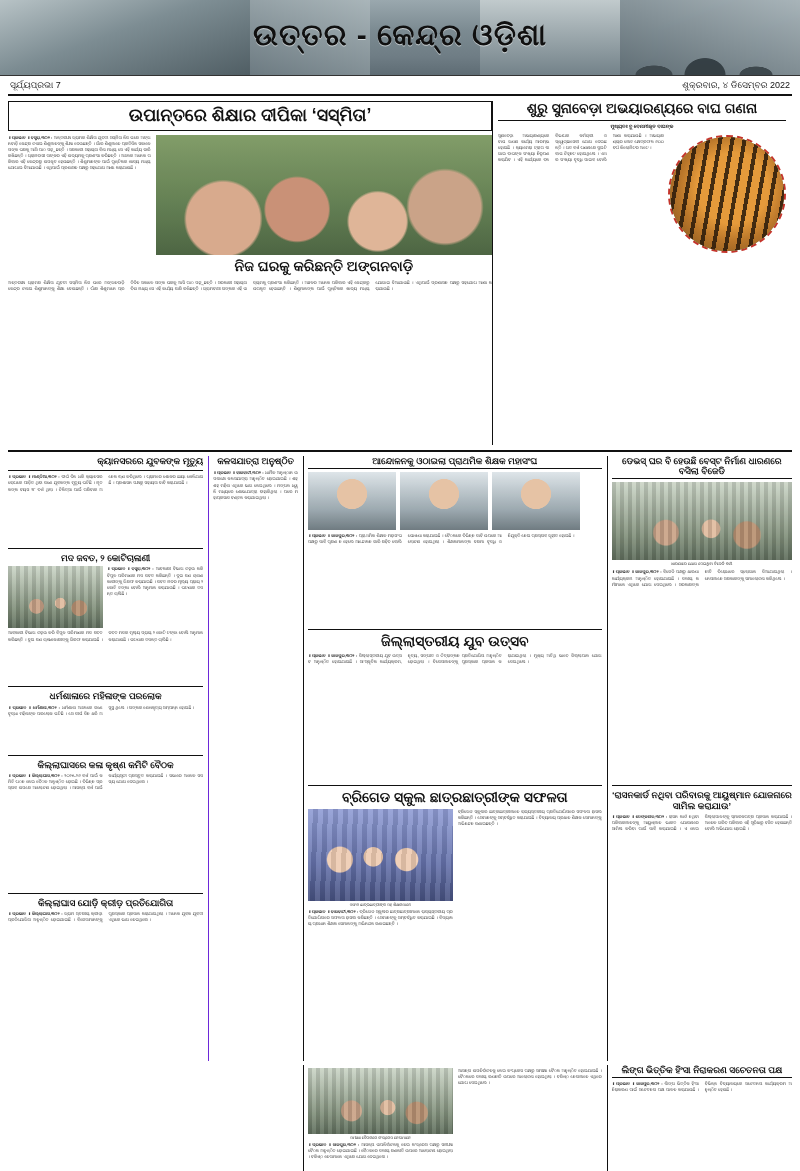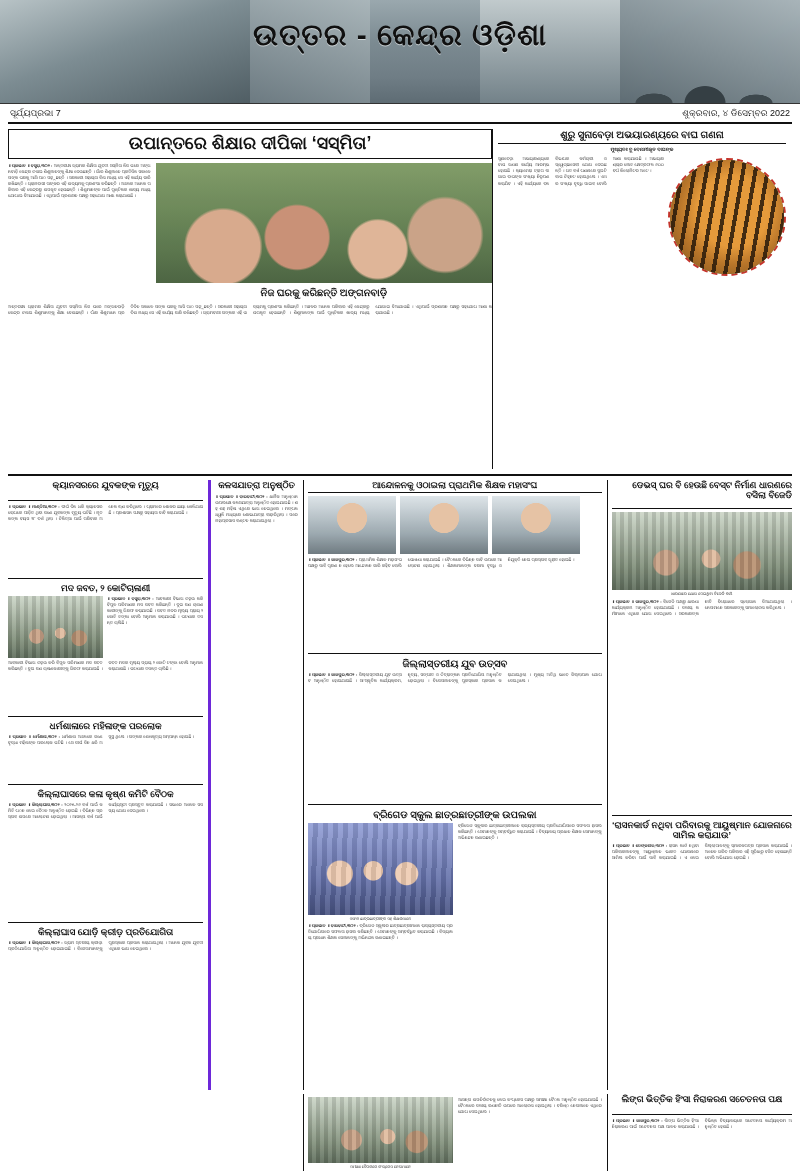--- a/index.html
+++ b/index.html
@@ -9,21 +9,21 @@
     background: #ffffff;
     font-family: "Liberation Sans", sans-serif;
     color: #111;
     overflow: hidden;
   }
   .page { width:800px; height:1171px; position:relative; padding: 0 8px 6px 8px; }
 
   
   .masthead {
     position: relative;
-    height: 104px;
+    height: 76px;
     margin: 0 -8px;
     background: linear-gradient(180deg,#9aa8ae,#7c8b92 40%,#6f7d85 75%,#5e6c74);
     overflow: hidden;
     border-bottom: 1px solid #333;
   }
   .masthead .ph {
     position:absolute; top:0; bottom:0;
     background-repeat: no-repeat;
     opacity: .95;
   }
@@ -124,29 +124,29 @@
       radial-gradient(circle at 55% 45%, #e59a3b 0 40%, #b9762a 60%, #6f4a1c 100%),
       linear-gradient(180deg,#7f8f55,#4e5c35);
   }
 
   
   .top-row { display:flex; gap:0; }
   .top-left { width: 484px; }
   .top-right { width: 294px; border-left:1px solid #111; padding-left:5px; }
 
   .hl-main { font-size: 17.5px; }
-  .hl-2 { font-size: 10px; font-family: Liberation Serif, serif; }
+  .hl-2 { font-size: 14px; }
   .hl-3 { font-size: 9px; }
 
   .headline-box { border:1px solid #111; padding:4px 3px; margin-bottom:4px; }
   .divider-h { border-top:1px solid #111; margin:4px 0; }
 
   .mid-row { display:flex; gap:5px; margin-top:5px; border-top:2px solid #111; padding-top:4px; }
   .colA { width:196px; }
-  .colB { width:90px; border-left:3px solid #6d28d9; padding-left:4px; }
+  .colB { width:90px; border-left:1px solid #6d28d9; padding-left:4px; }
   .colC { width:300px; border-left:1px solid #111; padding-left:4px; }
   .colD { width:186px; border-left:1px solid #111; padding-left:4px; }
 
   .bot-row { display:flex; gap:5px; margin-top:4px; }
   .kicker { font-size:5px; text-align:center; font-weight:700; }
 </style>
 </head>
 <body>
 
 <div class="page">
@@ -197,21 +197,21 @@
       <div class="tiger"></div>
       <div class="body-text cols3" style="height:240px; overflow:hidden;">
         <span>ସୁନାବେଡ଼ା ଅଭୟାରଣ୍ୟରେ ବାଘ ଗଣନା କାର୍ଯ୍ୟ ଆରମ୍ଭ ହୋଇଛି । କ୍ୟାମେରା ଟ୍ରାପ ଲଗାଇ ବାଘଙ୍କ ସଂଖ୍ୟା ନିରୂପଣ କରାଯିବ । ଏହି କାର୍ଯ୍ୟରେ ବନ ବିଭାଗର କର୍ମଚାରୀ ଓ ସ୍ୱେଚ୍ଛାସେବୀ ଯୋଗ ଦେଇଛନ୍ତି । ଗତ ବର୍ଷ ଗଣନାରେ ଦୁଇଟି ବାଘ ଚିହ୍ନଟ ହୋଇଥିଲେ । ଏଥର ସଂଖ୍ୟା ବୃଦ୍ଧି ପାଇବ ବୋଲି ଆଶା କରାଯାଉଛି । ଅଭୟାରଣ୍ୟର ମୋଟ କ୍ଷେତ୍ରଫଳ ୬୦୦ ବର୍ଗ କିଲୋମିଟର ଅଟେ ।</span>
       </div>
     </div>
   </div>
 
   <div class="mid-row">
 
     <div class="colA">
-      <div class="hl hl-3 rule-bot" style="padding-bottom:10px;">କ୍ୟାନସରରେ ଯୁବକଙ୍କ ମୃତ୍ୟୁ</div>
+      <div class="hl hl-3 rule-bot" style="padding-bottom:4px;text-align:right;">କ୍ୟାନସରରେ ଯୁବକଙ୍କ ମୃତ୍ୟୁ</div>
       <div class="body-text cols2" style="margin-top:3px; height:70px; overflow:hidden;">
         <span class="lead">॥ ପ୍ରଭାତ ॥ ମାଣ୍ଡିଆ,୩୦୨ :</span>
         <span>ଦୀର୍ଘ ଦିନ ଧରି କ୍ୟାନସର ରୋଗରେ ପୀଡ଼ିତ ଥିବା ଜଣେ ଯୁବକଙ୍କ ମୃତ୍ୟୁ ଘଟିଛି । ମୃତକଙ୍କ ବୟସ ୨୮ ବର୍ଷ ଥିଲା । ଚିକିତ୍ସା ପାଇଁ ପରିବାର ଅନେକ ଋଣ କରିଥିଲେ । ଗ୍ରାମରେ ଶୋକର ଛାୟା ଖେଳିଯାଇଛି । ପ୍ରଶାସନ ପକ୍ଷରୁ ସହାୟତା ଦାବି କରାଯାଇଛି ।</span>
       </div>
 
       <div class="divider-h"></div>
       <div class="hl hl-3">ମଦ ଜବତ, ୨ କୋଟିଚାଳାଣୀ</div>
       <div style="display:flex; gap:4px; margin-top:3px;">
         <div style="width:95px;">
           <div class="photo crowd" style="height:62px;"></div>
@@ -270,40 +270,40 @@
       </div>
 
       <div class="divider-h"></div>
       <div class="hl hl-2">ଜିଲ୍ଲାସ୍ତରୀୟ ଯୁବ ଉତ୍ସବ</div>
       <div class="body-text cols3" style="margin-top:3px; height:128px; overflow:hidden;">
         <span class="lead">॥ ପ୍ରଭାତ ॥ ଜାଜପୁର,୩୦୨ :</span>
         <span>ଜିଲ୍ଲାସ୍ତରୀୟ ଯୁବ ଉତ୍ସବ ଅନୁଷ୍ଠିତ ହୋଇଯାଇଛି । ସାଂସ୍କୃତିକ କାର୍ଯ୍ୟକ୍ରମ, ନୃତ୍ୟ, ସଙ୍ଗୀତ ଓ ଚିତ୍ରାଙ୍କନ ପ୍ରତିଯୋଗିତା ଅନୁଷ୍ଠିତ ହୋଇଥିଲା । ବିଜେତାମାନଙ୍କୁ ପୁରସ୍କାର ପ୍ରଦାନ କରାଯାଇଥିଲା । ମୁଖ୍ୟ ଅତିଥି ଭାବେ ଜିଲ୍ଲାପାଳ ଯୋଗ ଦେଇଥିଲେ ।</span>
       </div>
 
       <div class="divider-h"></div>
-      <div class="hl hl-2">ବ୍ରିଗେଡ ସ୍କୁଲ ଛାତ୍ରଛାତ୍ରୀଙ୍କ ଉପଲକା</div>
+      <div class="hl hl-2">ବ୍ରିଗେଡ ସ୍କୁଲ ଛାତ୍ରଛାତ୍ରୀଙ୍କ ସଫଳତା</div>
       <div style="display:flex; gap:5px; margin-top:3px;">
         <div style="width:145px;">
           <div class="photo kids" style="height:92px;"></div>
           <div class="cap">ସଫଳ ଛାତ୍ରଛାତ୍ରୀଙ୍କ ସହ ଶିକ୍ଷକମାନେ</div>
           <div class="body-text" style="margin-top:2px; height:86px; overflow:hidden;">
             <span class="lead">॥ ପ୍ରଭାତ ॥ ବାରବାଟୀ,୩୦୨ :</span>
             <span>ବ୍ରିଗେଡ ସ୍କୁଲର ଛାତ୍ରଛାତ୍ରୀମାନେ ରାଜ୍ୟସ୍ତରୀୟ ପ୍ରତିଯୋଗିତାରେ ସଫଳତା ହାସଲ କରିଛନ୍ତି । ସେମାନଙ୍କୁ ସମ୍ବର୍ଦ୍ଧିତ କରାଯାଇଛି । ବିଦ୍ୟାଳୟ ପ୍ରଧାନ ଶିକ୍ଷକ ସେମାନଙ୍କୁ ଅଭିନନ୍ଦନ ଜଣାଇଛନ୍ତି ।</span>
           </div>
         </div>
         <div style="flex:1;">
           <div class="body-text" style="height:188px; overflow:hidden;">
             <span>ବ୍ରିଗେଡ ସ୍କୁଲର ଛାତ୍ରଛାତ୍ରୀମାନେ ରାଜ୍ୟସ୍ତରୀୟ ପ୍ରତିଯୋଗିତାରେ ସଫଳତା ହାସଲ କରିଛନ୍ତି । ସେମାନଙ୍କୁ ସମ୍ବର୍ଦ୍ଧିତ କରାଯାଇଛି । ବିଦ୍ୟାଳୟ ପ୍ରଧାନ ଶିକ୍ଷକ ସେମାନଙ୍କୁ ଅଭିନନ୍ଦନ ଜଣାଇଛନ୍ତି ।</span>
           </div>
         </div>
       </div>
     </div>
 
     <div class="colD">
-      <div class="hl hl-3 rule-bot" style="padding-bottom:8px;text-align:right;">ଡେଭସ୍ ଘର ବି ହେଉଛି ବେସ୍ଟ ନିର୍ମାଣ ଧାରଣରେ ବସିଲା ବିଜେଡି</div>
+      <div class="hl hl-3 rule-bot" style="padding-bottom:2px;">ଡେଭସ୍ ଘର ବି ହେଉଛି ବେସ୍ଟ ନିର୍ମାଣ ଧାରଣରେ ବସିଲା ବିଜେଡି</div>
       <div class="photo crowd" style="height:78px; margin-top:3px;"></div>
       <div class="cap">ଧାରଣାରେ ଯୋଗ ଦେଇଥିବା ବିଜେଡି କର୍ମୀ</div>
       <div class="body-text cols2" style="margin-top:3px; height:212px; overflow:hidden;">
         <span class="lead">॥ ପ୍ରଭାତ ॥ ଜାଜପୁର,୩୦୨ :</span>
         <span>ବିଜେଡି ପକ୍ଷରୁ ଧାରଣା କାର୍ଯ୍ୟକ୍ରମ ଅନୁଷ୍ଠିତ ହୋଇଯାଇଛି । ଦଳୀୟ କର୍ମୀମାନେ ଏଥିରେ ଯୋଗ ଦେଇଥିଲେ । ସରକାରଙ୍କ ନୀତି ବିରୋଧରେ ସ୍ଲୋଗାନ ଦିଆଯାଇଥିଲା । ନେତାମାନେ ସରକାରଙ୍କୁ ସମାଲୋଚନା କରିଥିଲେ ।</span>
       </div>
 
       <div class="divider-h"></div>
       <div class="hl hl-3">‘ରାସନକାର୍ଡ ନଥିବା ପରିବାରକୁ ଆୟୁଷ୍ମାନ ଯୋଜନାରେ ସାମିଲ କରାଯାଉ’</div>
       <div class="body-text cols2" style="margin-top:3px; height:218px; overflow:hidden;">
@@ -329,21 +329,21 @@
         </div>
         <div style="flex:1;">
           <div class="body-text" style="height:164px; overflow:hidden;">
             <span>ଆସନ୍ତା ଉପନିର୍ବାଚନକୁ ନେଇ କଂଗ୍ରେସ ପକ୍ଷରୁ ସମୀକ୍ଷା ବୈଠକ ଅନୁଷ୍ଠିତ ହୋଇଯାଇଛି । ବୈଠକରେ ଦଳୀୟ ରଣନୀତି ଉପରେ ଆଲୋଚନା ହୋଇଥିଲା । ବରିଷ୍ଠ ନେତାମାନେ ଏଥିରେ ଯୋଗ ଦେଇଥିଲେ ।</span>
           </div>
         </div>
       </div>
     </div>
 
     <div style="width:186px; border-left:1px solid #111; padding-left:4px;">
-      <div class="hl hl-3 rule-bot" style="padding-bottom:10px;">ଲିଙ୍ଗ ଭିତ୍ତିକ ହିଂସା ନିରାକରଣ ସଚେତନତା ପକ୍ଷ</div>
+      <div class="hl hl-3 rule-bot" style="padding-bottom:2px;">ଲିଙ୍ଗ ଭିତ୍ତିକ ହିଂସା ନିରାକରଣ ସଚେତନତା ପକ୍ଷ</div>
       <div class="body-text cols2" style="margin-top:3px; height:152px; overflow:hidden;">
         <span class="lead">॥ ପ୍ରଭାତ ॥ ଜାଜପୁର,୩୦୨ :</span>
         <span>ଲିଙ୍ଗ ଭିତ୍ତିକ ହିଂସା ନିରାକରଣ ପାଇଁ ସଚେତନତା ପକ୍ଷ ପାଳନ କରାଯାଉଛି । ବିଭିନ୍ନ ବିଦ୍ୟାଳୟରେ ସଚେତନତା କାର୍ଯ୍ୟକ୍ରମ ଅନୁଷ୍ଠିତ ହେଉଛି ।</span>
       </div>
     </div>
   </div>
 
 </div>
 
 </body></html>

